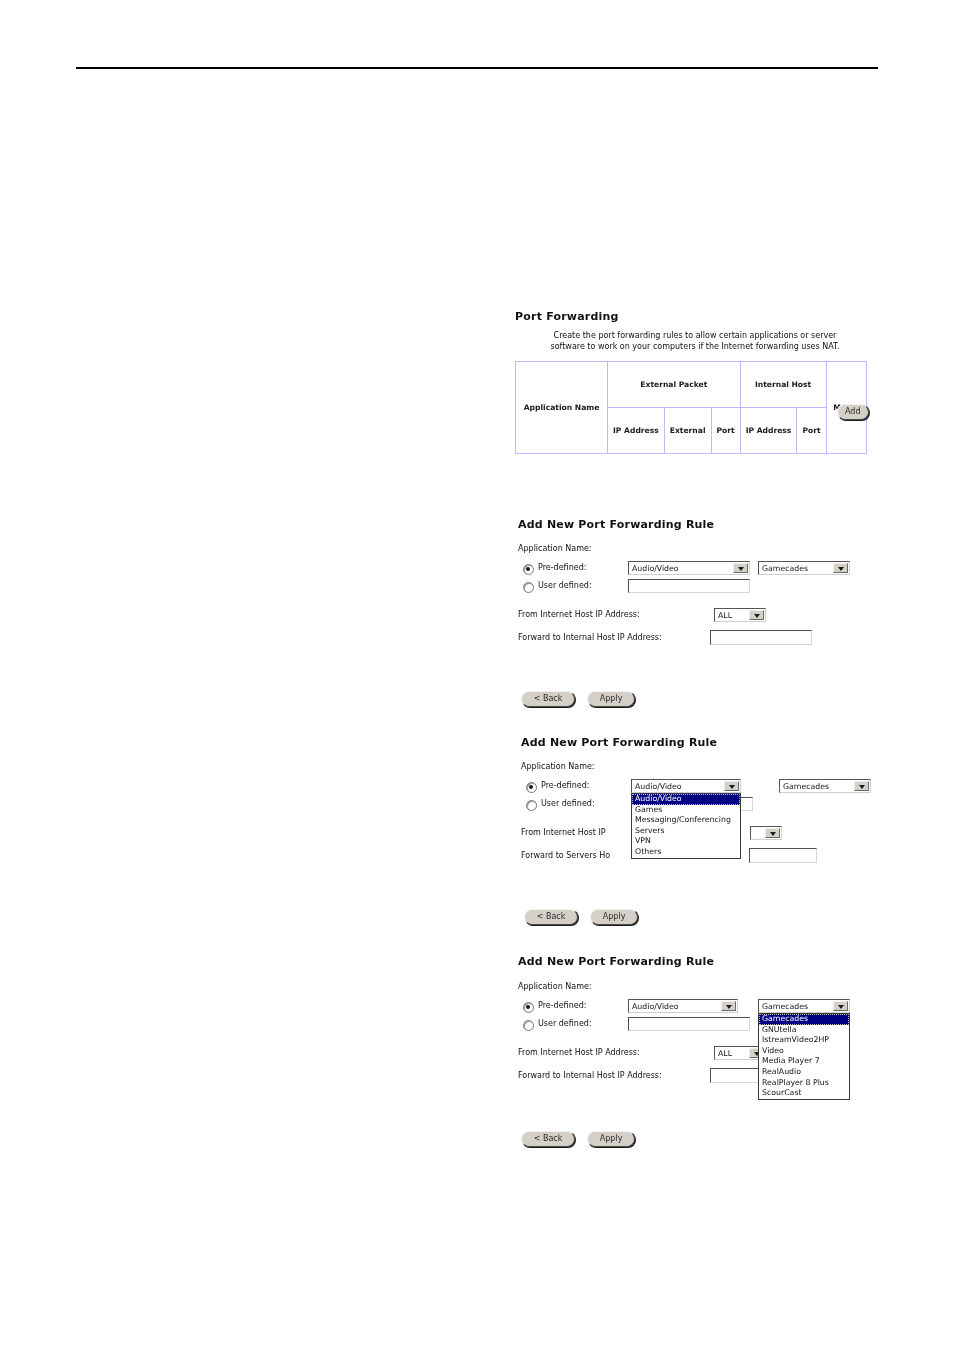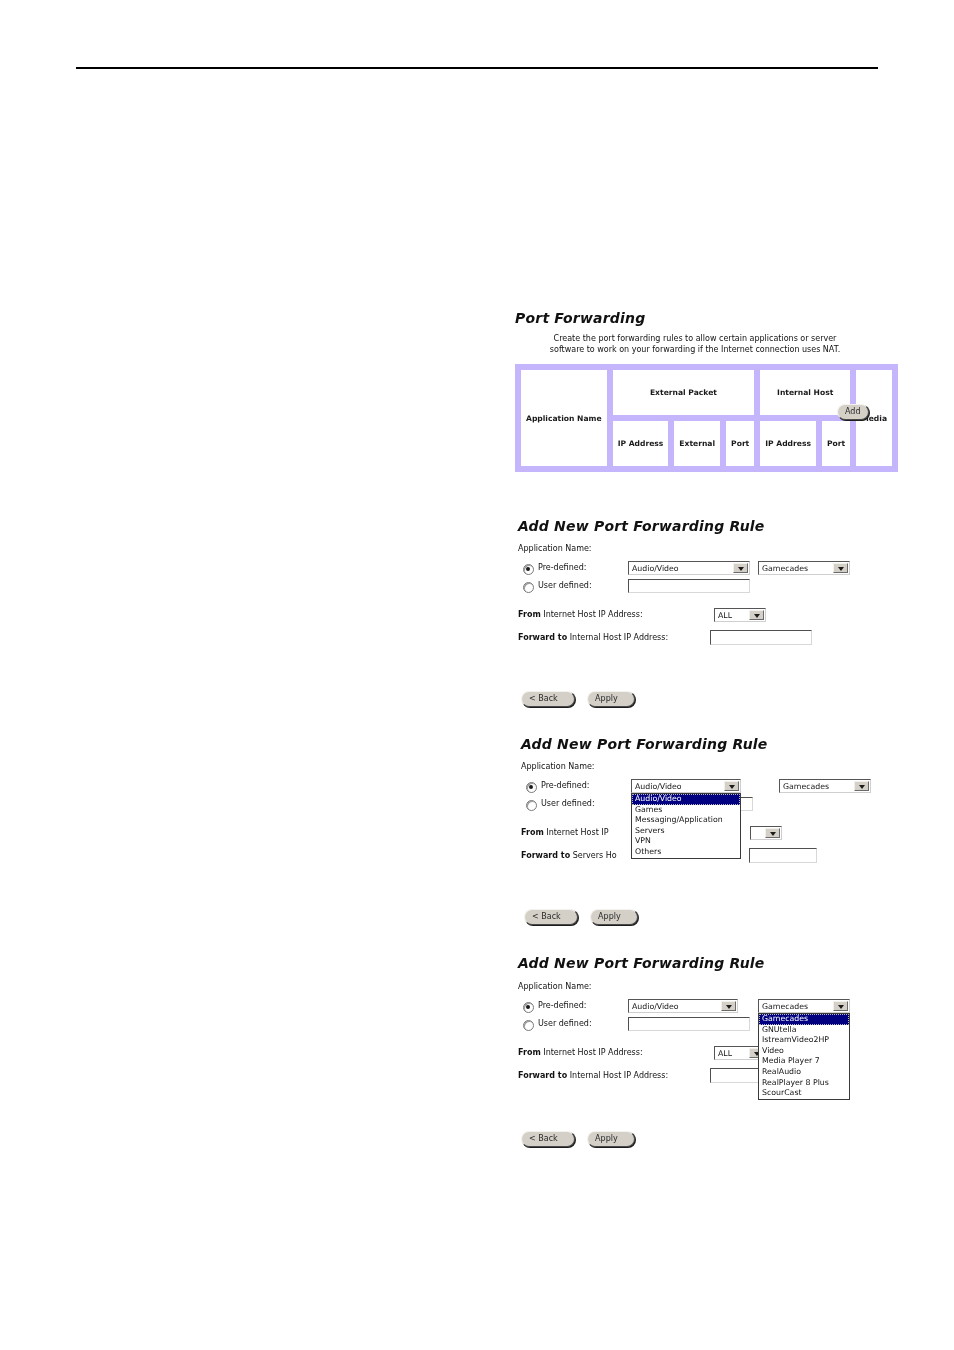--- a/index.html
+++ b/index.html
@@ -28,72 +28,71 @@
 
   
   .figure {
     position: absolute;
     font-family: "DejaVu Sans", sans-serif;
     color: #111111;
   }
 
   .fig-title {
     font-weight: bold;
-    font-size: 14px;
+    font-size: 11px;
     letter-spacing: .2px;
     white-space: nowrap;
-    font-style: italic;
   }
 
   .fig-desc {
     font-size: 8px;
     line-height: 10.5px;
     white-space: nowrap;
     text-align: center;
   }
 
   
   .pf-table {
     border-collapse: collapse;
     font-size: 7.6px;
     font-weight: bold;
     color: #1a1a1a;
   }
   .pf-table td, .pf-table th {
-    border: 6px solid #c4b5fd;
+    border: 1px solid #c4b5fd;
     text-align: center;
     padding: 18px 5px;
     white-space: nowrap;
     font-weight: bold;
   }
 
   
   .btn {
     display: inline-block;
     background: #d4d0c8;
     border-top: 1px solid #f4f2ee;
     border-left: 1px solid #f4f2ee;
     border-right: 1px solid #4a4a4a;
     border-bottom: 1px solid #4a4a4a;
     box-shadow: 1px 1px 0 0 #1d1d1d;
     font-size: 8px;
     color: #2a2a2a;
     padding: 2px 7px 3px 7px;
-    text-align: left;
+    text-align: center;
     white-space: nowrap;
     font-family: "DejaVu Sans", sans-serif;
     border-radius: 8px;
   }
 
   
   .form-label {
     font-size: 8px;
     white-space: nowrap;
   }
-  .form-label b { font-weight: bold; }
+  .form-label b { font-weight: normal; }
 
   .radio {
     display: inline-block;
     width: 9px;
     height: 9px;
     border-radius: 50%;
     border: 1px solid #7a7a7a;
     background: #ffffff;
     box-shadow: inset 1px 1px 0 0 #9a9a9a;
     position: relative;
@@ -190,21 +189,21 @@
 <body>
 
 <div class="page-rule"></div>
 
 <div class="figure" style="left:515px; top:310px; width:360px;">
 
   <div class="fig-title">Port Forwarding</div>
 
   <div class="fig-desc" style="margin-top:8px;">
     <div>Create the port forwarding rules to allow certain applications or server</div>
-    <div>software to work on your forwarding if the Internet connection uses NAT.</div>
+    <div>software to work on your computers if the Internet forwarding uses NAT.</div>
   </div>
 
   <table class="pf-table" style="margin-top:9px; width:352px;">
     <tbody>
         <tr>
       <td rowspan="2" style="width:88px;">Application Name</td>
       <td colspan="3">External Packet</td>
       <td colspan="2">Internal Host</td>
       <td rowspan="2" style="width:34px;">Media</td>
     </tr>
@@ -298,21 +297,21 @@
   </div>
 
   <div class="form-label" style="position:absolute; left:0px; top:115px;">
     <b>Forward to</b><span> Servers Ho</span>
   </div>
   <div class="txt" style="position:absolute; left:228px; top:112px; width:68px; height:15px;"></div>
 
   <ul class="droplist" id="category-droplist" style="left:110px; top:57px; width:110px;">
       <li class="selected">Audio/Video</li>
       <li>Games</li>
-      <li>Messaging/Application</li>
+      <li>Messaging/Conferencing</li>
       <li>Servers</li>
       <li>VPN</li>
       <li>Others</li>
     </ul>
 
   <div style="position:absolute; left:3px; top:168px;">
     <span class="btn" style="width:38px;">&lt; Back</span>
     <span class="btn" style="width:32px; margin-left:7px;">Apply</span>
   </div>
 </div>

